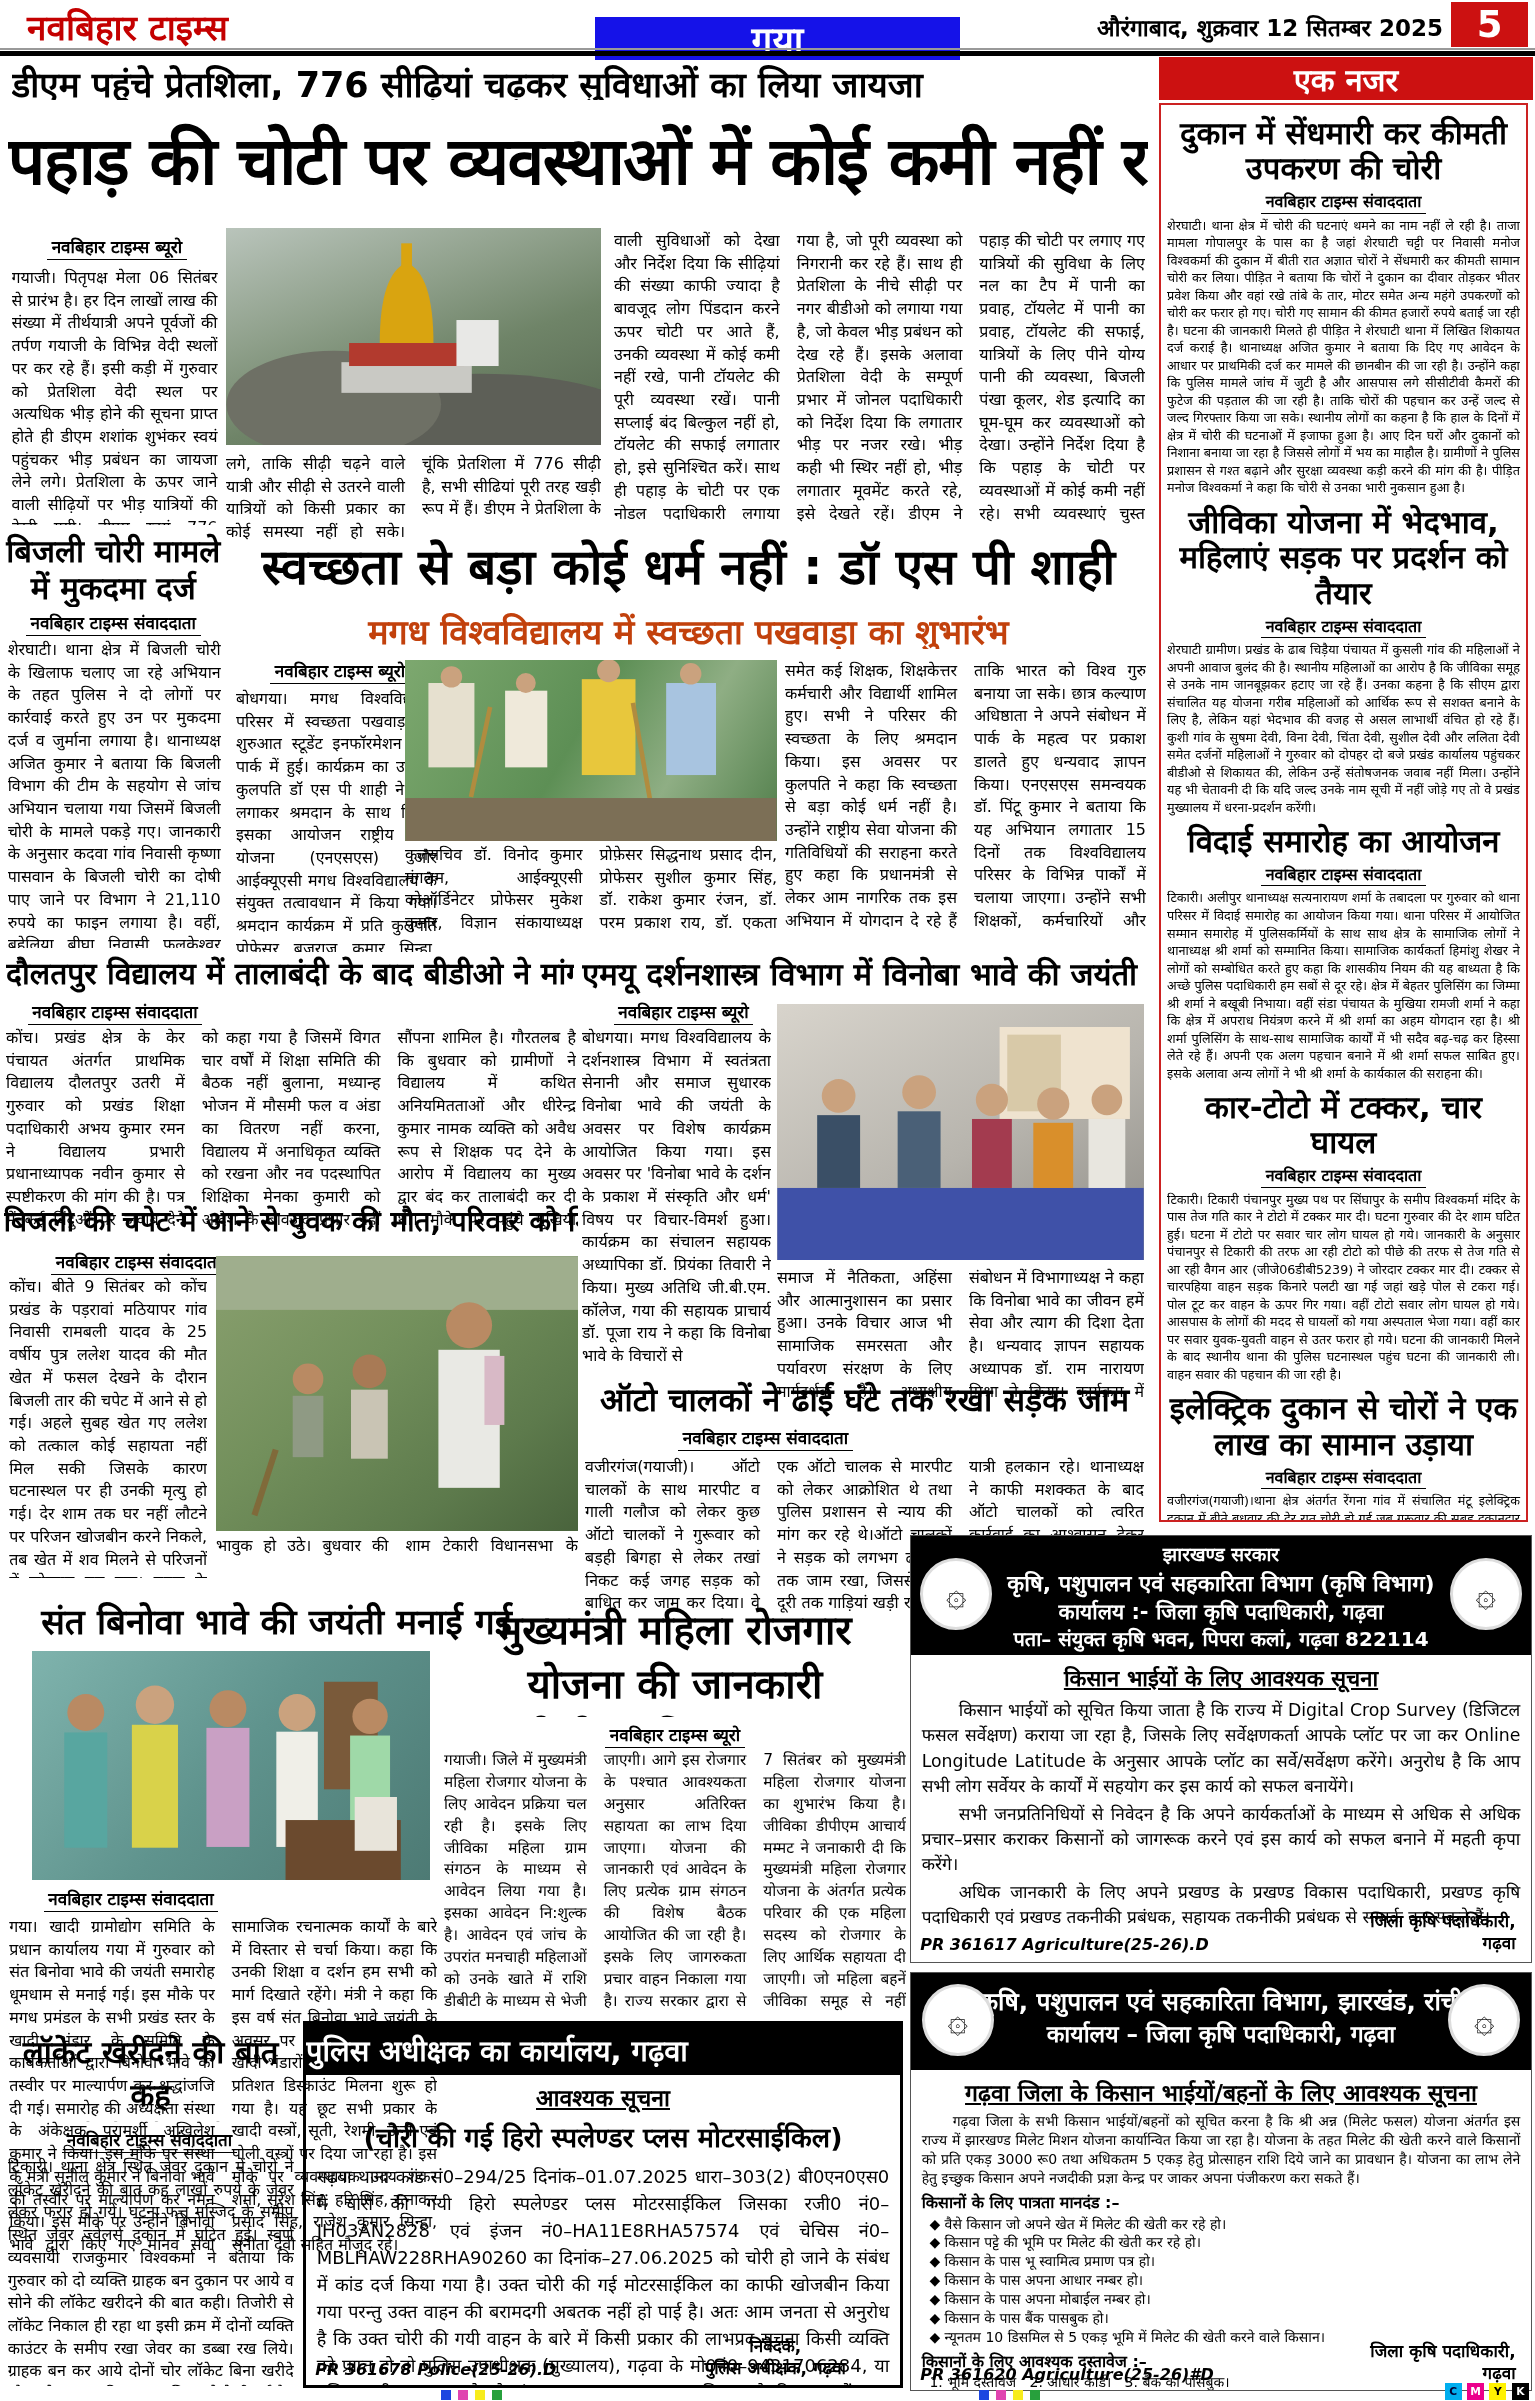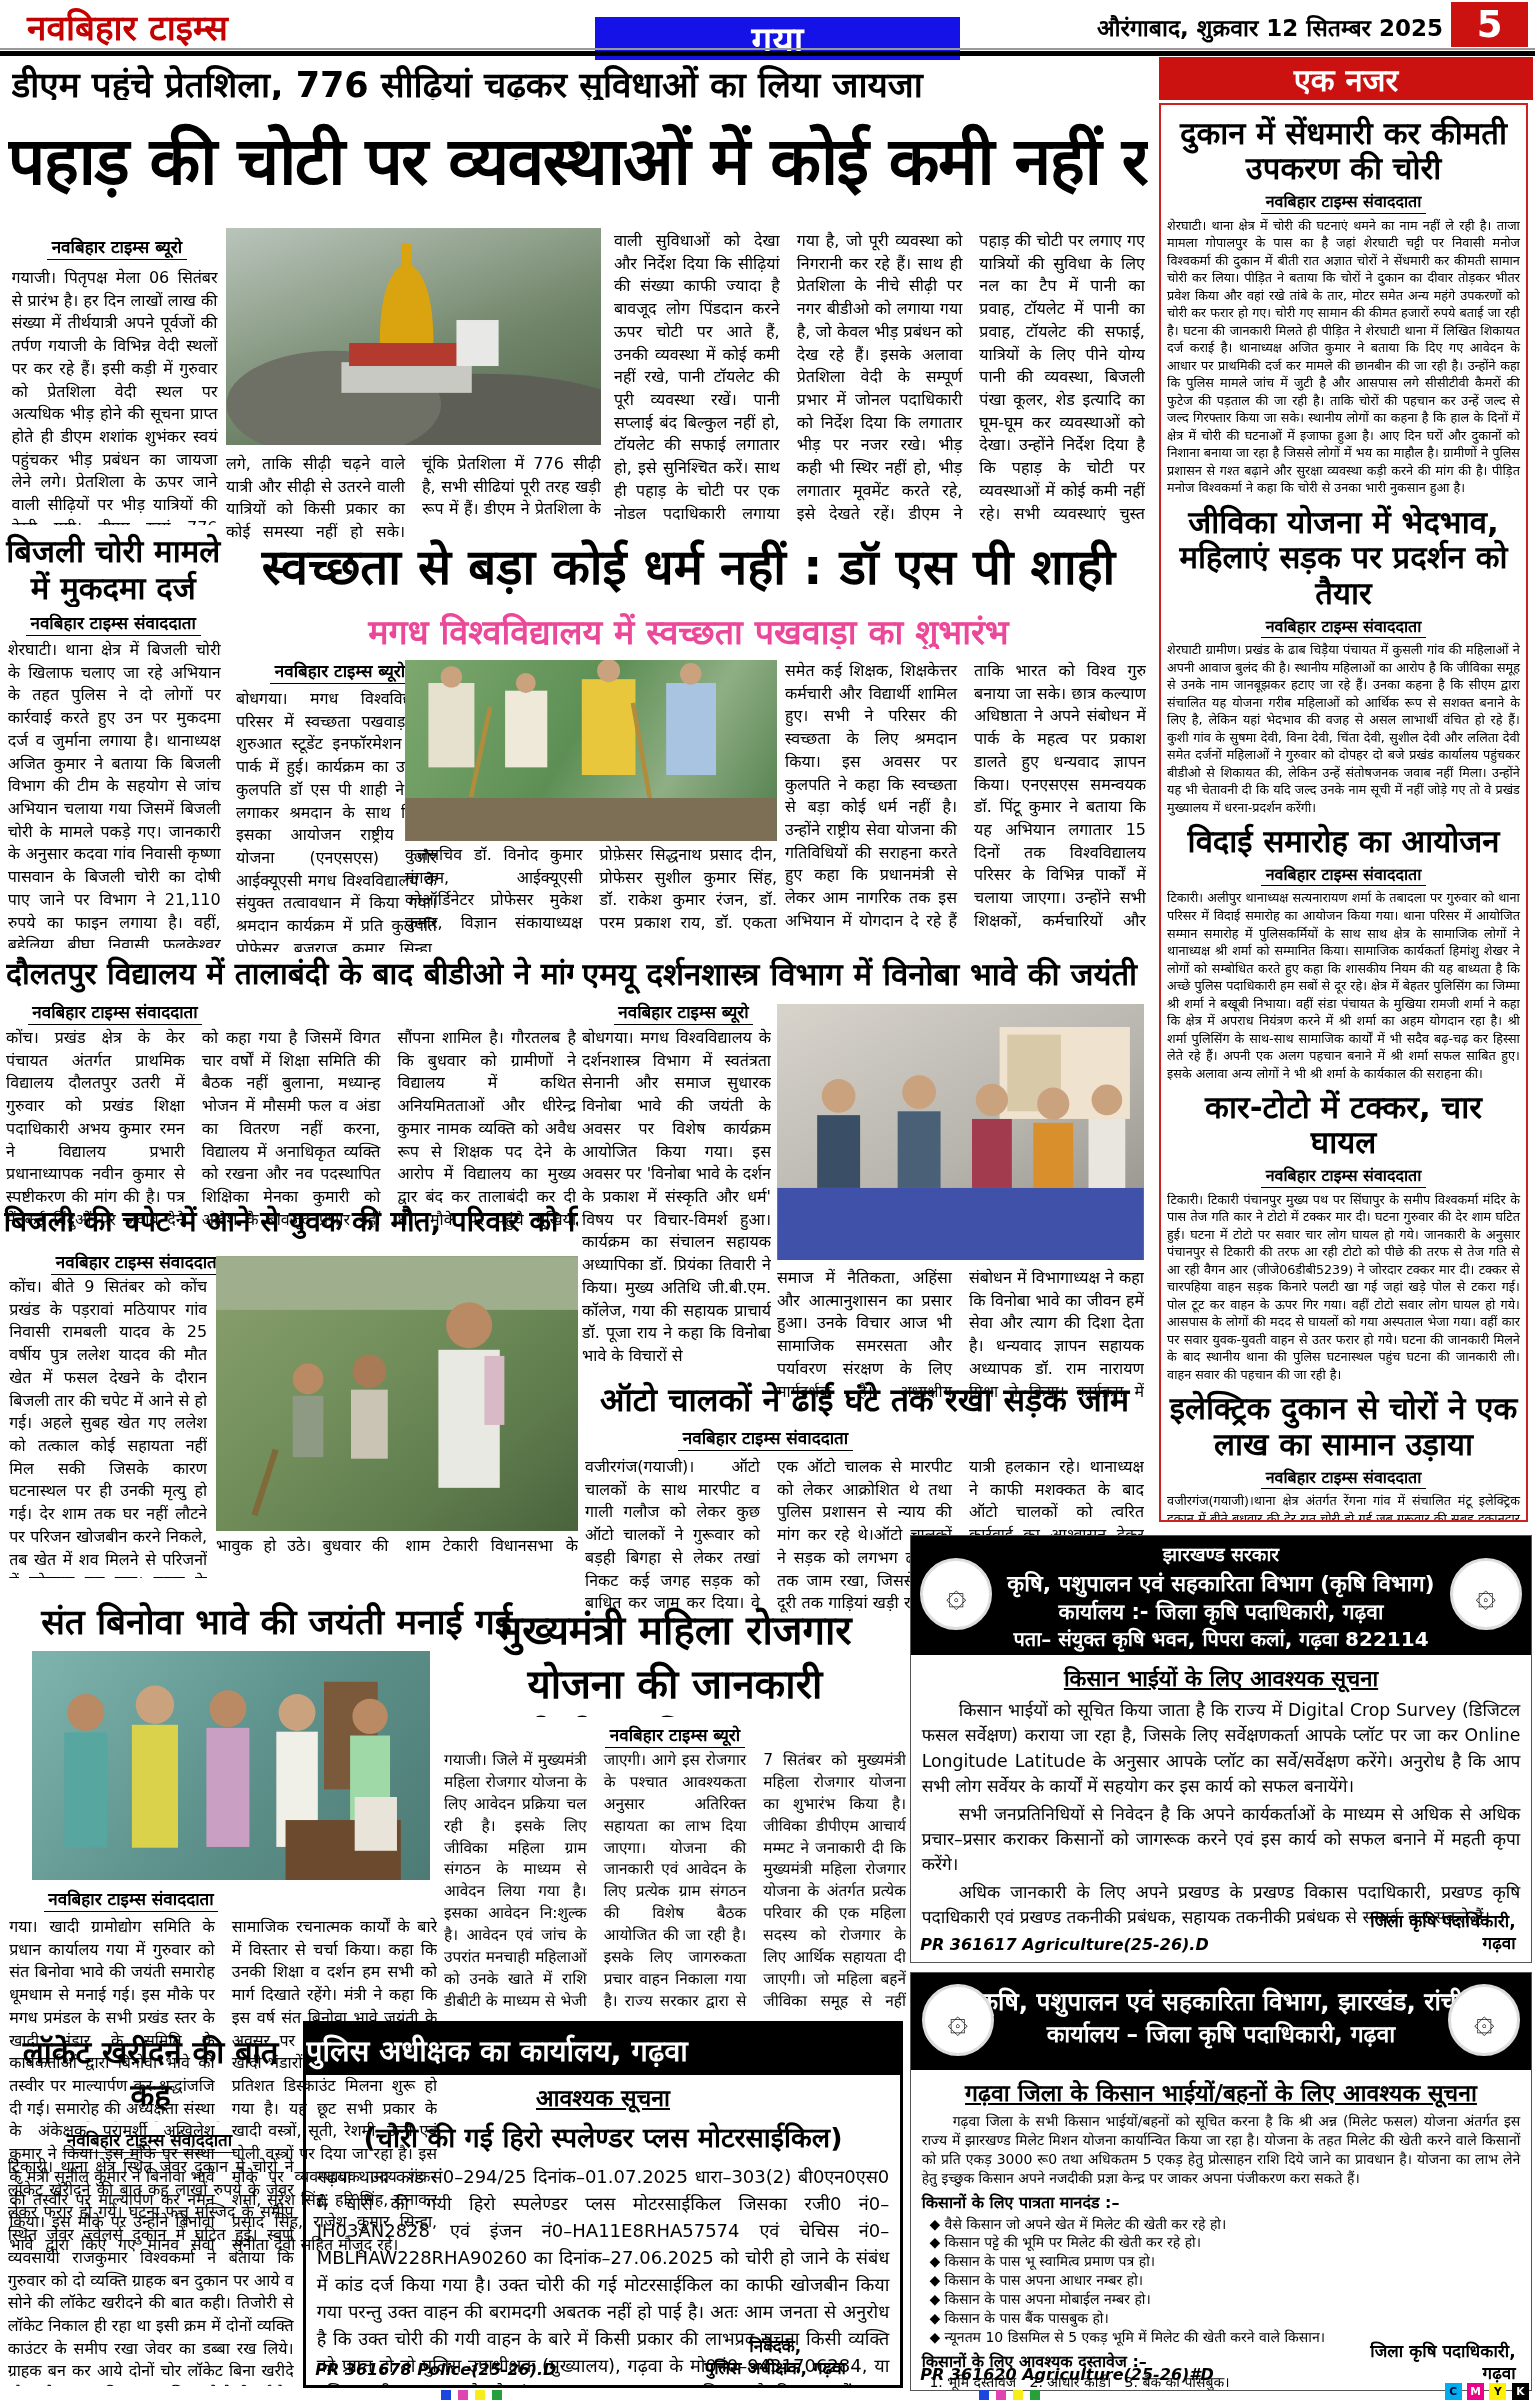--- a/index.html
+++ b/index.html
@@ -86,21 +86,21 @@
     </svg>
   </div>
   <div class="abs body c3" style="left:614px;top:230px;width:531px;height:313px;">वाली सुविधाओं को देखा और निर्देश दिया कि सीढ़ियां की संख्या काफी ज्यादा है बावजूद लोग पिंडदान करने ऊपर चोटी पर आते हैं, उनकी व्यवस्था में कोई कमी नहीं रखे, पानी टॉयलेट की पूरी व्यवस्था रखें। पानी सप्लाई बंद बिल्कुल नहीं हो, टॉयलेट की सफाई लगातार हो, इसे सुनिश्चित करें। साथ ही पहाड़ के चोटी पर एक नोडल पदाधिकारी लगाया गया है, जो पूरी व्यवस्था को निगरानी कर रहे हैं। साथ ही प्रेतशिला के नीचे सीढ़ी पर नगर बीडीओ को लगाया गया है, जो केवल भीड़ प्रबंधन को देख रहे हैं। इसके अलावा प्रेतशिला वेदी के सम्पूर्ण प्रभार में जोनल पदाधिकारी को निर्देश दिया कि लगातार भीड़ पर नजर रखे। भीड़ कही भी स्थिर नहीं हो, भीड़ लगातार मूवमेंट करते रहे, इसे देखते रहें। डीएम ने पहाड़ की चोटी पर लगाए गए यात्रियों की सुविधा के लिए नल का टैप में पानी का प्रवाह, टॉयलेट में पानी का प्रवाह, टॉयलेट की सफाई, यात्रियों के लिए पीने योग्य पानी की व्यवस्था, बिजली पंखा कूलर, शेड इत्यादि का घूम-घूम कर व्यवस्थाओं को देखा। उन्होंने निर्देश दिया है कि पहाड़ के चोटी पर व्यवस्थाओं में कोई कमी नहीं रहे। सभी व्यवस्थाएं चुस्त दुरुस्त होनी चाहिए। इसके पूर्व सुबह से ही डीएम द्वारा अनेको पिंड वेदियों में यात्रियों के भीड़ प्रबंधन का भी निरीक्षण किया गया जिसमें मुख्य रूप से देवघाट, शमशान घाट, गया जी डैम, सीता कुंड, विष्णुपद मंदिर प्रांगण, सोलह वेदी स्थल, ब्रह्म सरोवर, रामशिला वेदी स्थल का निरीक्षण करते हुए सफाई व्यवस्था, पेयजल व्यवस्था, शेड, पंखा, टॉयलेट सफाई आदि का निरीक्षण किया गया।</div>
   <div class="abs body c2" style="left:226px;top:453px;width:375px;height:91px;">लगे, ताकि सीढ़ी चढ़ने वाले यात्री और सीढ़ी से उतरने वाली यात्रियों को किसी प्रकार का कोई समस्या नहीं हो सके। चूंकि प्रेतशिला में 776 सीढ़ी है, सभी सीढियां पूरी तरह खड़ी रूप में हैं। डीएम ने प्रेतशिला के ऊपरी चोटी पर पहुंच कर यात्रियों को दी जाने</div>
 
   <div class="abs hl" style="left:3.8px;top:533px;width:219px;height:74px;font-size:31px;line-height:1.2;">बिजली चोरी मामले में मुकदमा दर्ज</div>
   <div class="abs byline" style="left:7.7px;top:611px;width:211px;"><span>नवबिहार टाइम्स संवाददाता</span></div>
   <div class="abs body" style="left:7.7px;top:639px;width:213px;height:309px;">शेरघाटी। थाना क्षेत्र में बिजली चोरी के खिलाफ चलाए जा रहे अभियान के तहत पुलिस ने दो लोगों पर कार्रवाई करते हुए उन पर मुकदमा दर्ज व जुर्माना लगाया है। थानाध्यक्ष अजित कुमार ने बताया कि बिजली विभाग की टीम के सहयोग से जांच अभियान चलाया गया जिसमें बिजली चोरी के मामले पकड़े गए। जानकारी के अनुसार कदवा गांव निवासी कृष्णा पासवान के बिजली चोरी का दोषी पाए जाने पर विभाग ने 21,110 रुपये का फाइन लगाया है। वहीं, बहेलिया बीघा निवासी फुलकेश्वर यादव पर 7,202 रुपये का फाइन लगाया गया है।</div>
 
   <div class="abs hl" style="left:230px;top:537px;width:917px;height:64px;font-size:49px;line-height:1.25;white-space:nowrap;">स्वच्छता से बड़ा कोई धर्म नहीं : डॉ एस पी शाही</div>
-  <div class="abs hl" style="left:253px;top:608px;width:871px;height:41px;font-size:34px;color:#ec4899;white-space:nowrap;">मगध विश्वविद्यालय में स्वच्छता पखवाड़ा का शुभारंभ</div>
+  <div class="abs hl" style="left:253px;top:608px;width:871px;height:41px;font-size:34px;color:#c2410c;white-space:nowrap;">मगध विश्वविद्यालय में स्वच्छता पखवाड़ा का शुभारंभ</div>
   <div class="abs byline" style="left:242px;top:659px;width:196px;"><span>नवबिहार टाइम्स ब्यूरो</span></div>
   <div class="abs body" style="left:236px;top:688px;width:201px;height:264px;">बोधगया। मगध विश्वविद्यालय परिसर में स्वच्छता पखवाड़ा की शुरुआत स्टूडेंट इनफॉरमेशन सेंटर पार्क में हुई। कार्यक्रम का उद्घाटन कुलपति डॉ एस पी शाही ने झाड़ू लगाकर श्रमदान के साथ किया। इसका आयोजन राष्ट्रीय सेवा योजना (एनएसएस) और आईक्यूएसी मगध विश्वविद्यालय के संयुक्त तत्वावधान में किया गया। श्रमदान कार्यक्रम में प्रति कुलपति प्रोफेसर बृजराज कुमार सिन्हा, छात्र कल्याण अधिष्ठाता प्रोफेसर बृजेश कुमार राय,</div>
   <div class="abs photo" style="left:405px;top:660px;width:372px;height:181px;background:linear-gradient(120deg,#7da86f,#5d8f55 45%,#8fae84 70%,#4f7d49);">
     <svg width="372" height="181" viewBox="0 0 484 236">
       <rect x="30" y="30" width="60" height="110" fill="#e6e0cf"></rect>
       <rect x="130" y="40" width="55" height="100" fill="#efe9da"></rect>
       <rect x="230" y="25" width="70" height="125" fill="#e8c73c"></rect>
       <rect x="340" y="30" width="65" height="120" fill="#a8c4e0"></rect>
       <circle cx="60" cy="22" r="14" fill="#caa27e"></circle>
       <circle cx="157" cy="30" r="13" fill="#caa27e"></circle>

